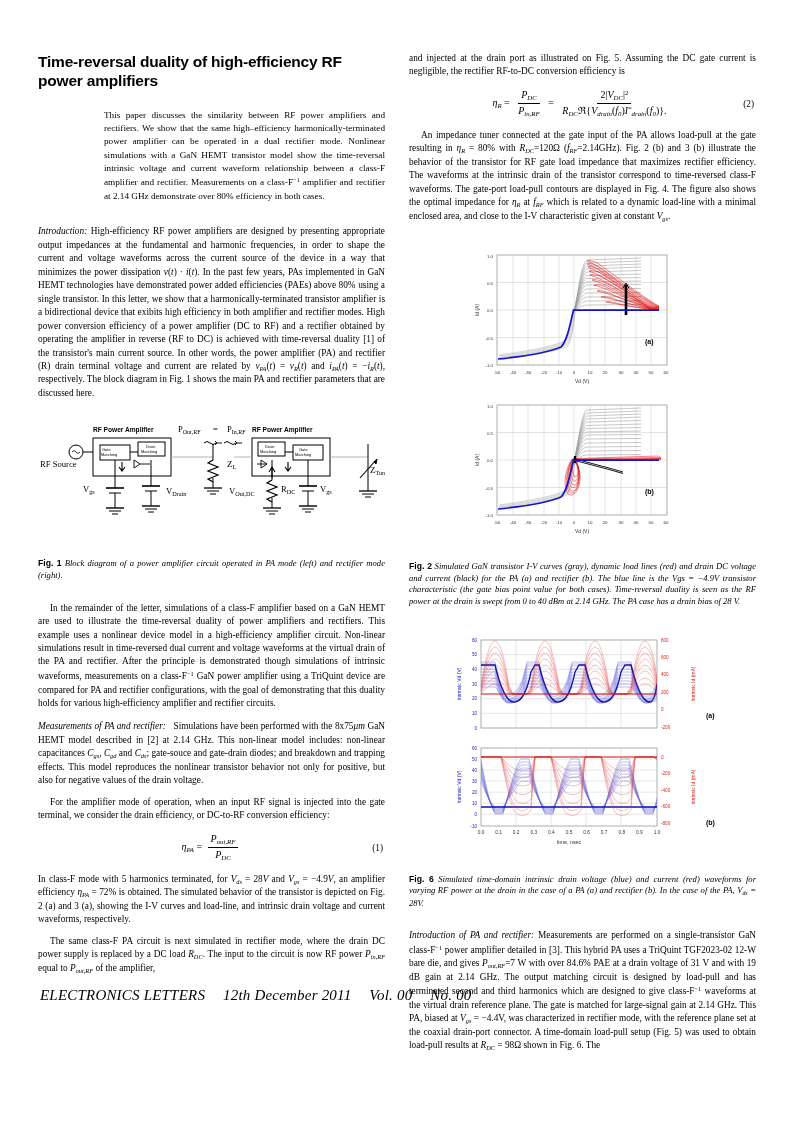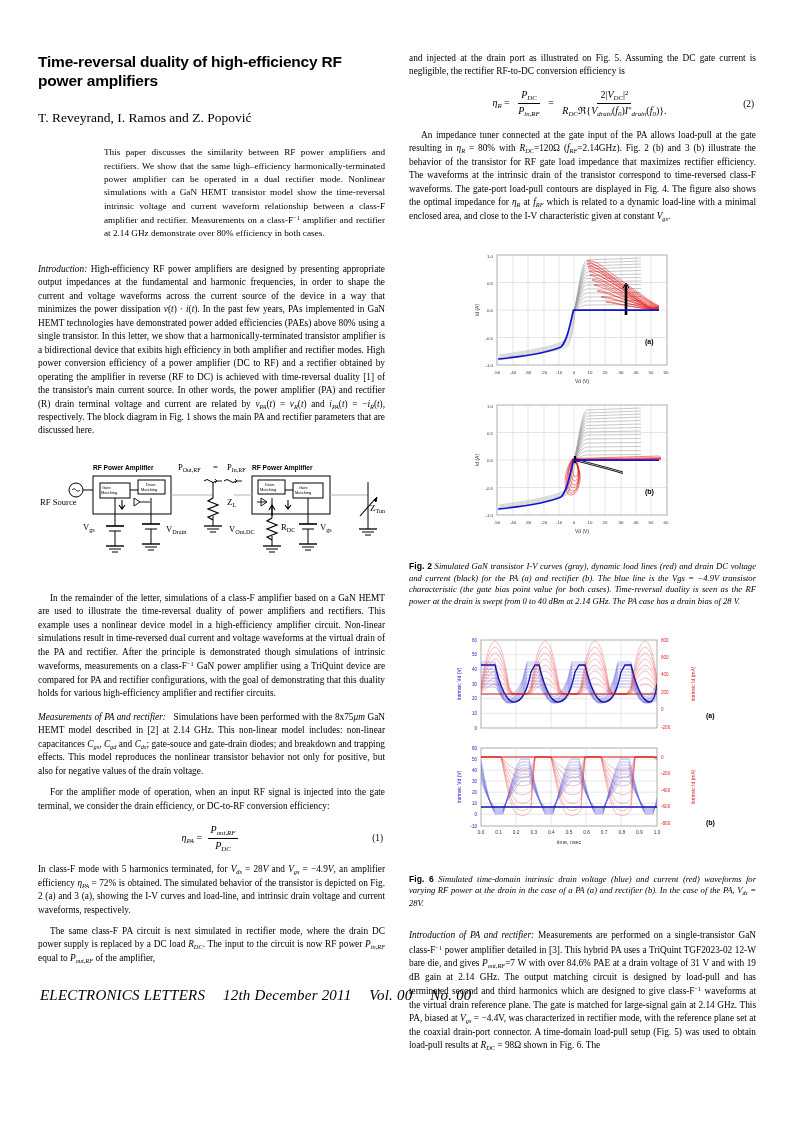--- a/index.html
+++ b/index.html
@@ -150,21 +150,20 @@
 </head>
 <body>
 
 <div class="page">
   <div class="cols">
 
     <div class="col">
 
       <h1 class="title">Time-reversal duality of high-efficiency RF power amplifiers</h1>
 
-      <div class="authors">T. Reveyrand, I. Ramos and Z. Popović</div>
 
       <div class="abstract">
         This paper discusses the similarity between RF power amplifiers and
         rectifiers. We show that the same high–efficiency harmonically-terminated
         power amplifier can be operated in a dual rectifier mode. Nonlinear
         simulations with a GaN HEMT transistor model show the time-reversal
         intrinsic voltage and current waveform relationship between a class-F
         amplifier and rectifier. Measurements on a class-F<span class="sup">−1</span> amplifier and
         rectifier at 2.14 GHz demonstrate over 80% efficiency in both cases.
       </div>
@@ -287,20 +286,24 @@
             <text x="128" y="78" font-size="8.6" font-family="Liberation Serif, serif">V<tspan font-size="6.2" dy="2">Drain</tspan></text>
             <text x="181" y="80" font-size="8.6" font-family="Liberation Serif, serif"></text>
             <text x="191" y="78" font-size="8.6" font-family="Liberation Serif, serif"></text>
             <text x="191" y="78" font-size="8.6" font-family="Liberation Serif, serif">V<tspan font-size="6.2" dy="2">Out,DC</tspan></text>
             <text x="243" y="76" font-size="8.6" font-family="Liberation Serif, serif">R<tspan font-size="6.2" dy="2">DC</tspan></text>
             <text x="282" y="76" font-size="8.6" font-family="Liberation Serif, serif">V<tspan font-size="6.2" dy="2">gs</tspan></text>
           </g>
         </svg>
       </div>
 
+      <p class="caption">
+        <b>Fig. 1</b>
+        <span class="it">Block diagram of a power amplifier circuit operated in PA mode (left) and rectifier mode (right).</span>
+      </p>
 
       <div class="gap"></div>
       <div class="gap"></div>
 
       <p class="body indent">
         In the remainder of the letter, simulations of a class-F amplifier based
         on a GaN HEMT are used to illustrate the time-reversal duality of power
         amplifiers and rectifiers. This example uses a nonlinear device model in
         a high-efficiency amplifier circuit. Non-linear simulations result in time-reversed
         dual current and voltage waveforms at the virtual drain of the

